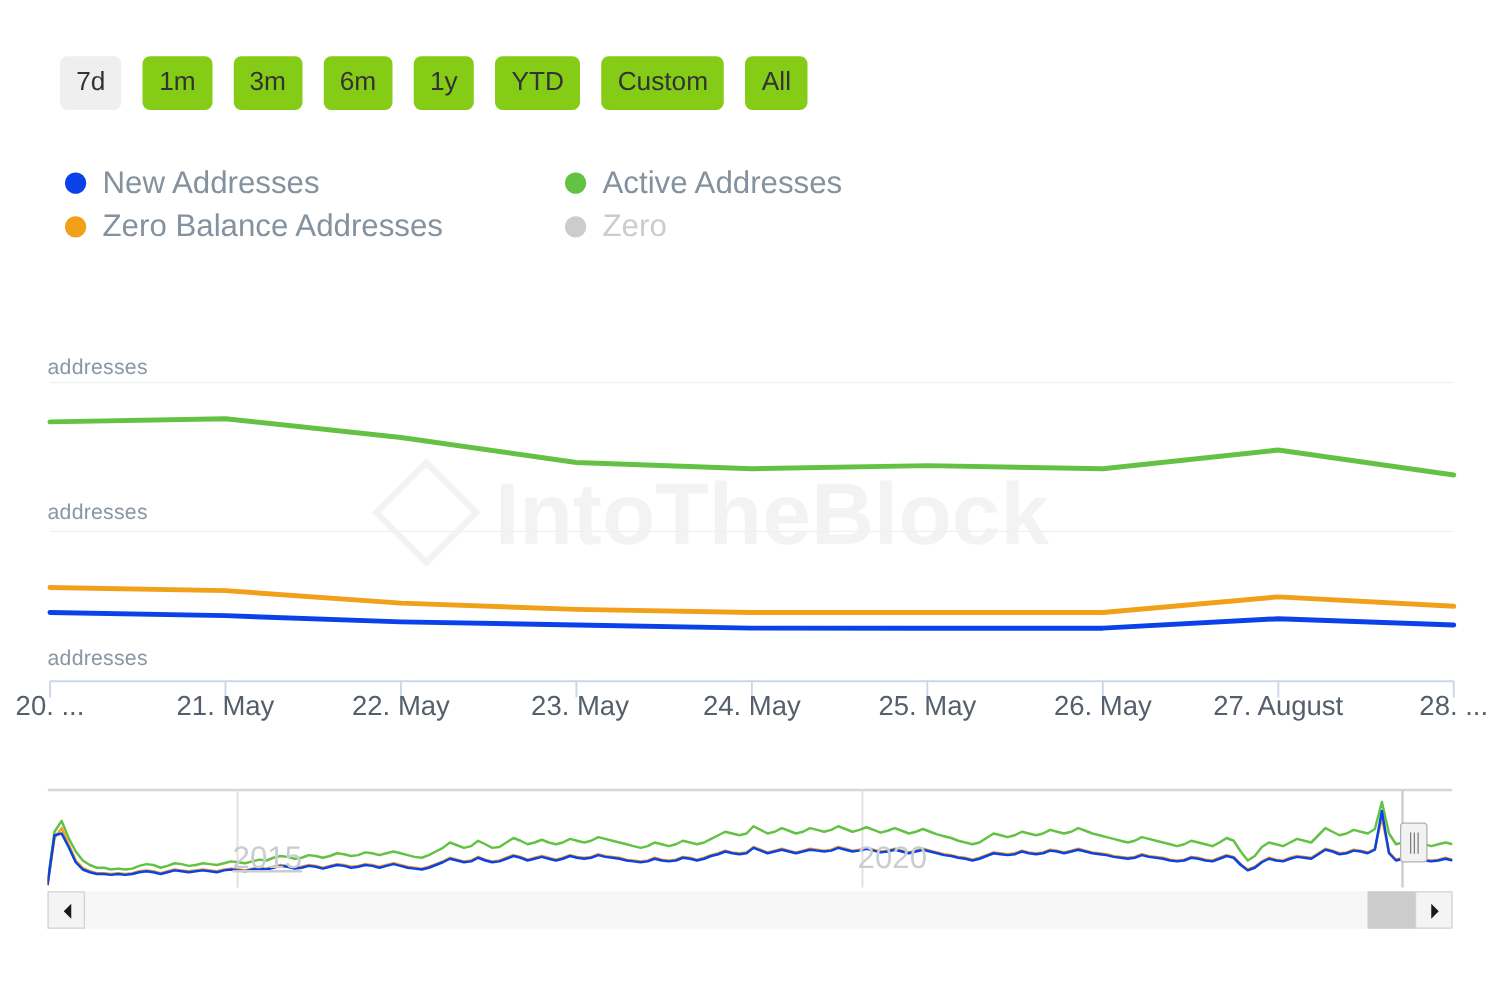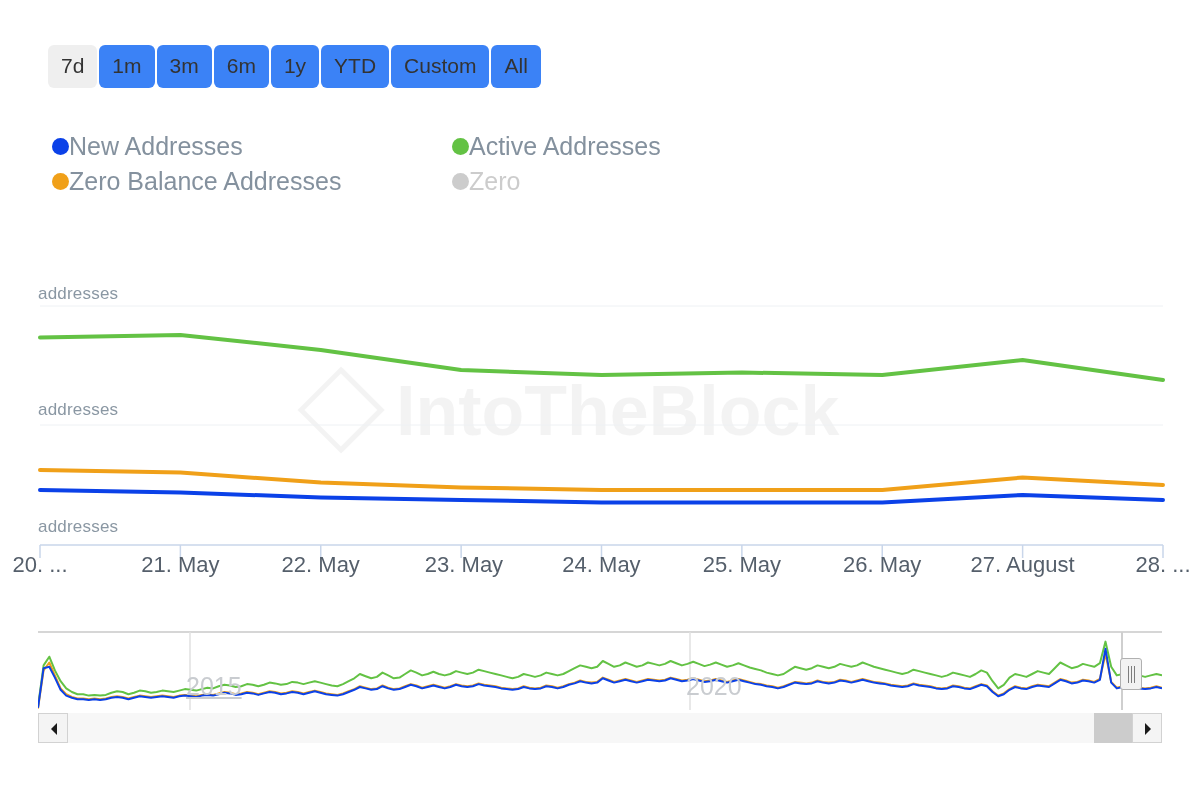--- a/index.html
+++ b/index.html
@@ -6,40 +6,40 @@
   html, body {
     margin: 0; padding: 0;
     width: 1200px; height: 800px;
     background: #ffffff;
     font-family: "Liberation Sans", sans-serif;
     overflow: hidden;
   }
   #root { position: relative; width: 1200px; height: 800px; background:#fff; }
 
   
-  .range-bar { position:absolute; left:48px; top:45px; display:flex; gap:2px; }
+  .range-bar { position:absolute; left:48px; top:45px; display:flex; gap:17px; }
   .range-btn {
-    background:#3b82f6;
+    background:#84cc16;
     border:none;
     border-radius:6px;
     color:#333333;
     font-size:21px;
     font-family:"Liberation Sans", sans-serif;
     line-height:1;
     padding:10px 13px 12px 13px;
     cursor:pointer;
     white-space:nowrap;
   }
   .range-btn.selected { background:#efefef; }
 
   
   .legend { position:absolute; left:52px; top:132px; width:760px; }
   .legend-row { display:flex; }
   .legend-item {
-    display:flex; align-items:center; 
+    display:flex; align-items:center; gap:13px;
     cursor:pointer; margin-bottom:6px;
   }
   .legend-item.col1 { width:400px; }
   .legend-dot { width:17px; height:17px; border-radius:50%; flex:none; }
   .legend-label {
     font-size:25px; color:#84919e; line-height:1.15;
     font-family:"Liberation Sans", sans-serif;
     white-space:nowrap;
   }
   .legend-item.disabled .legend-label { color:#cccccc; }

